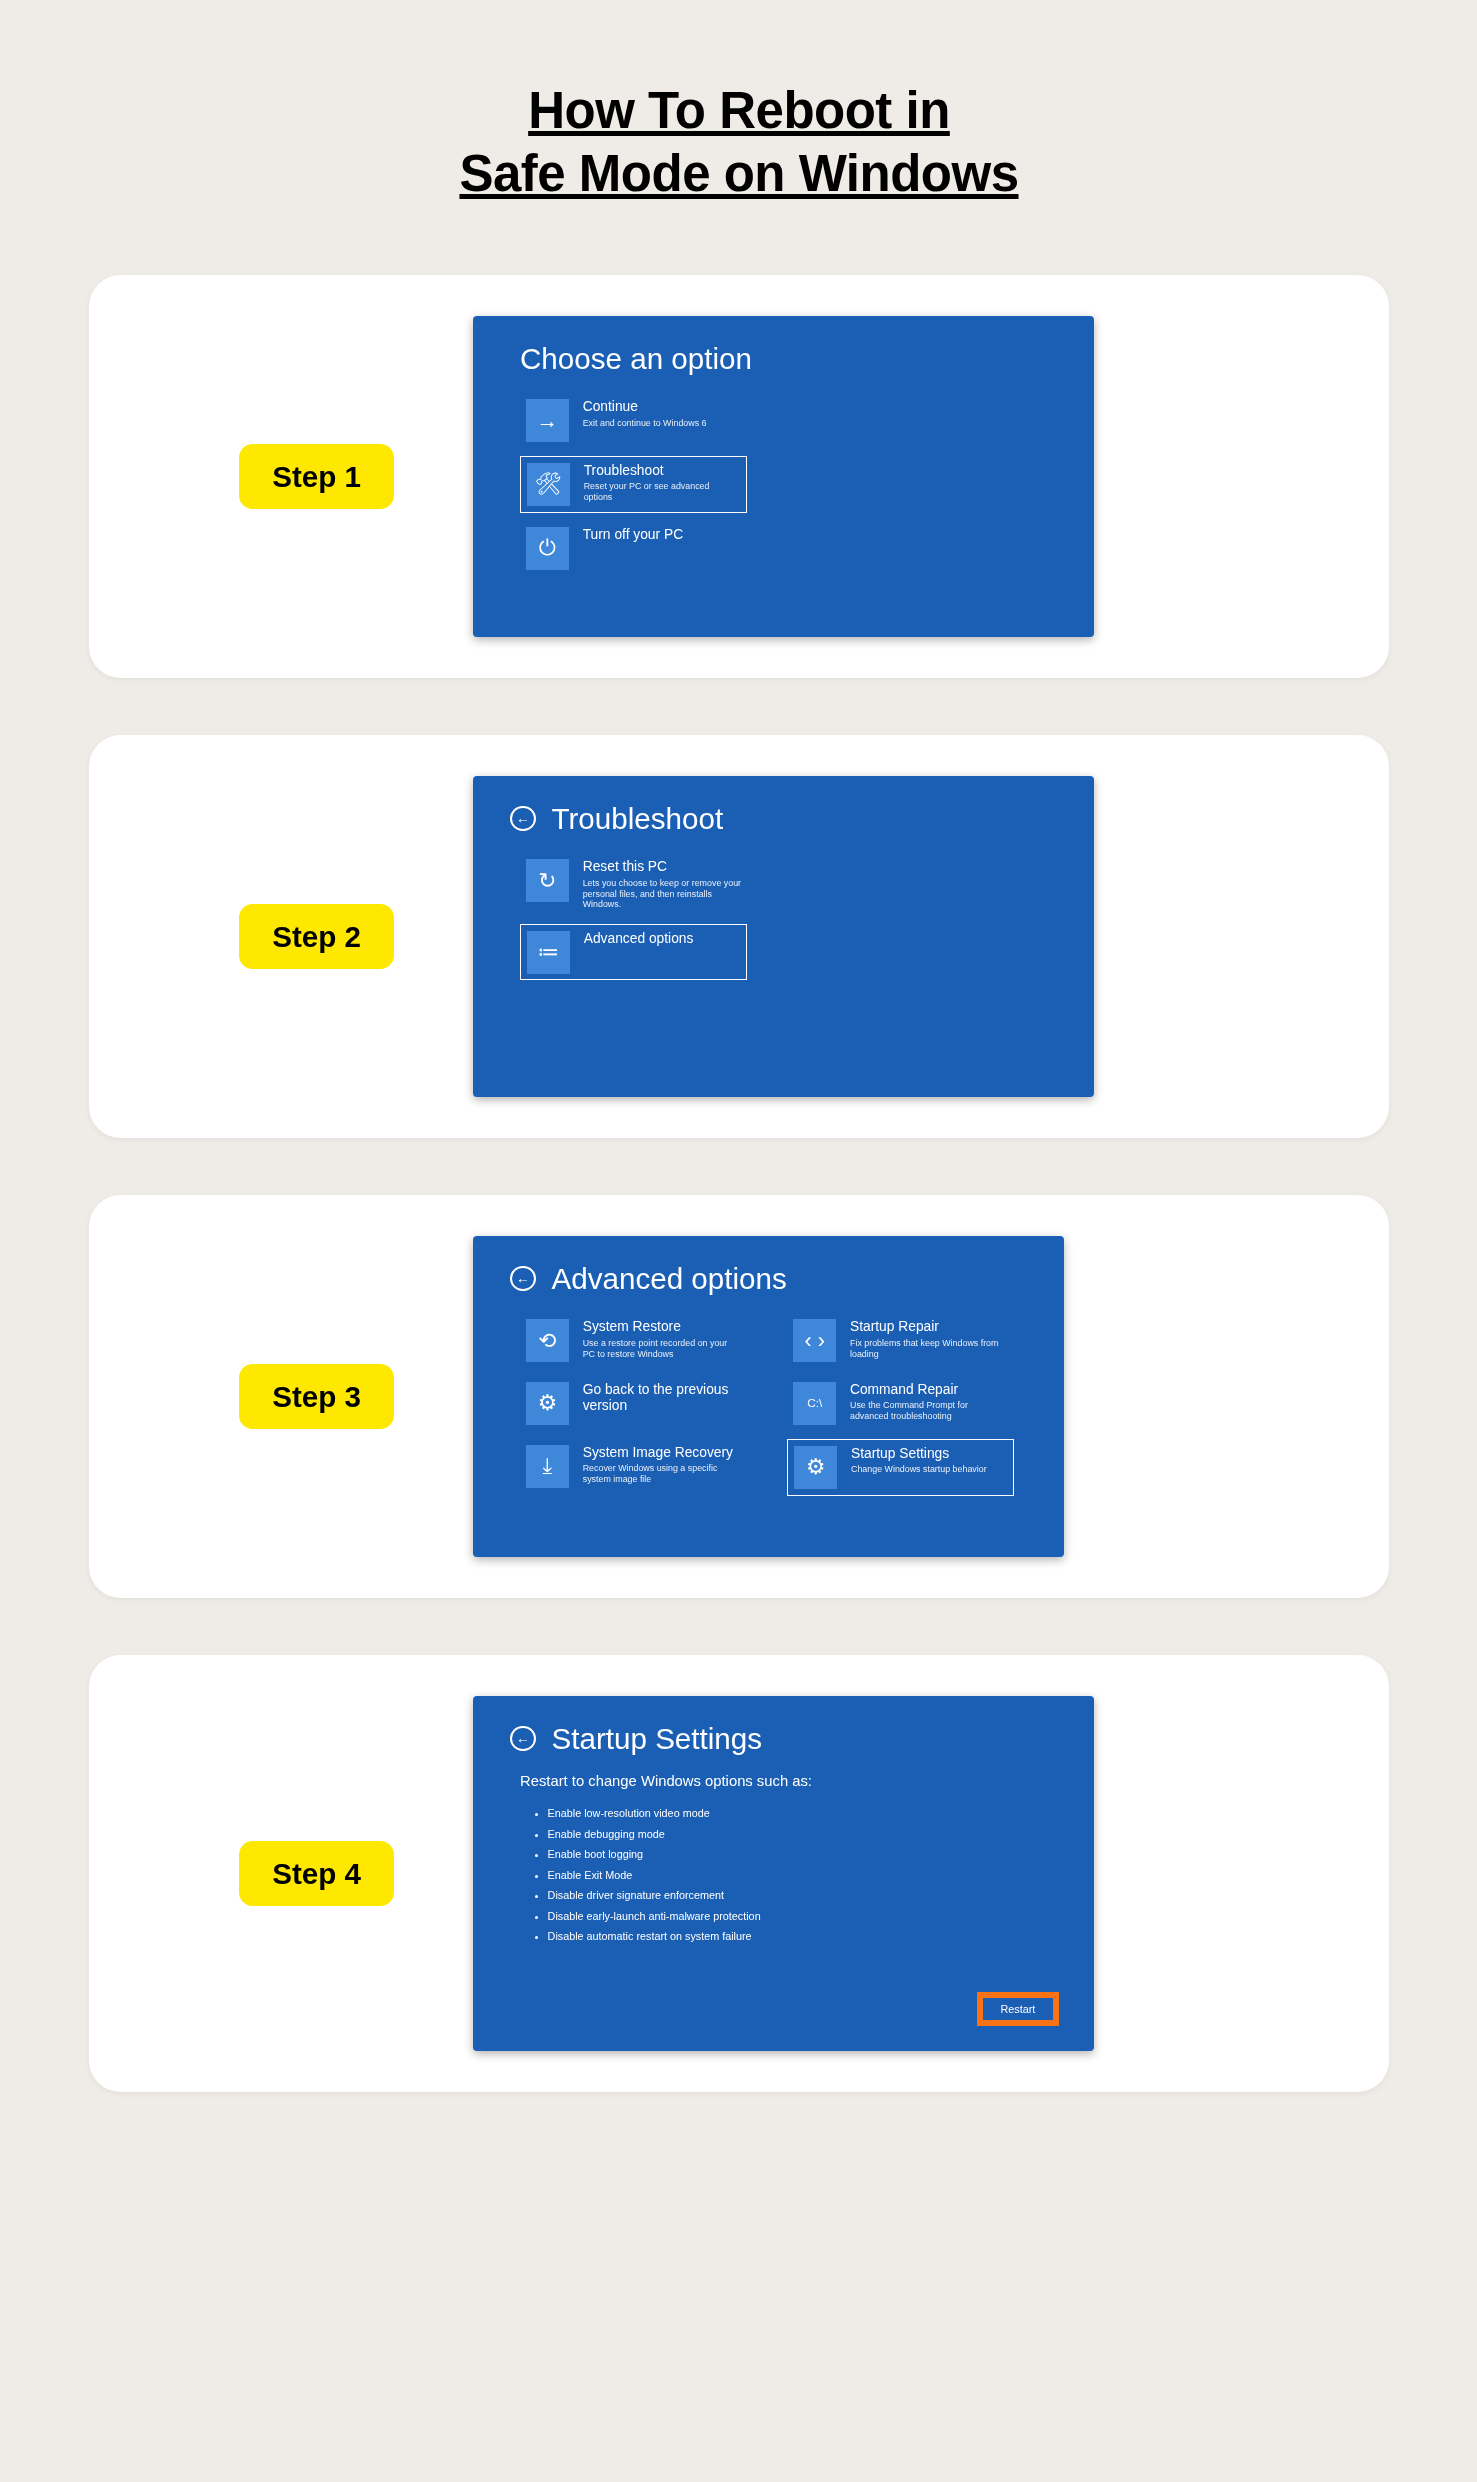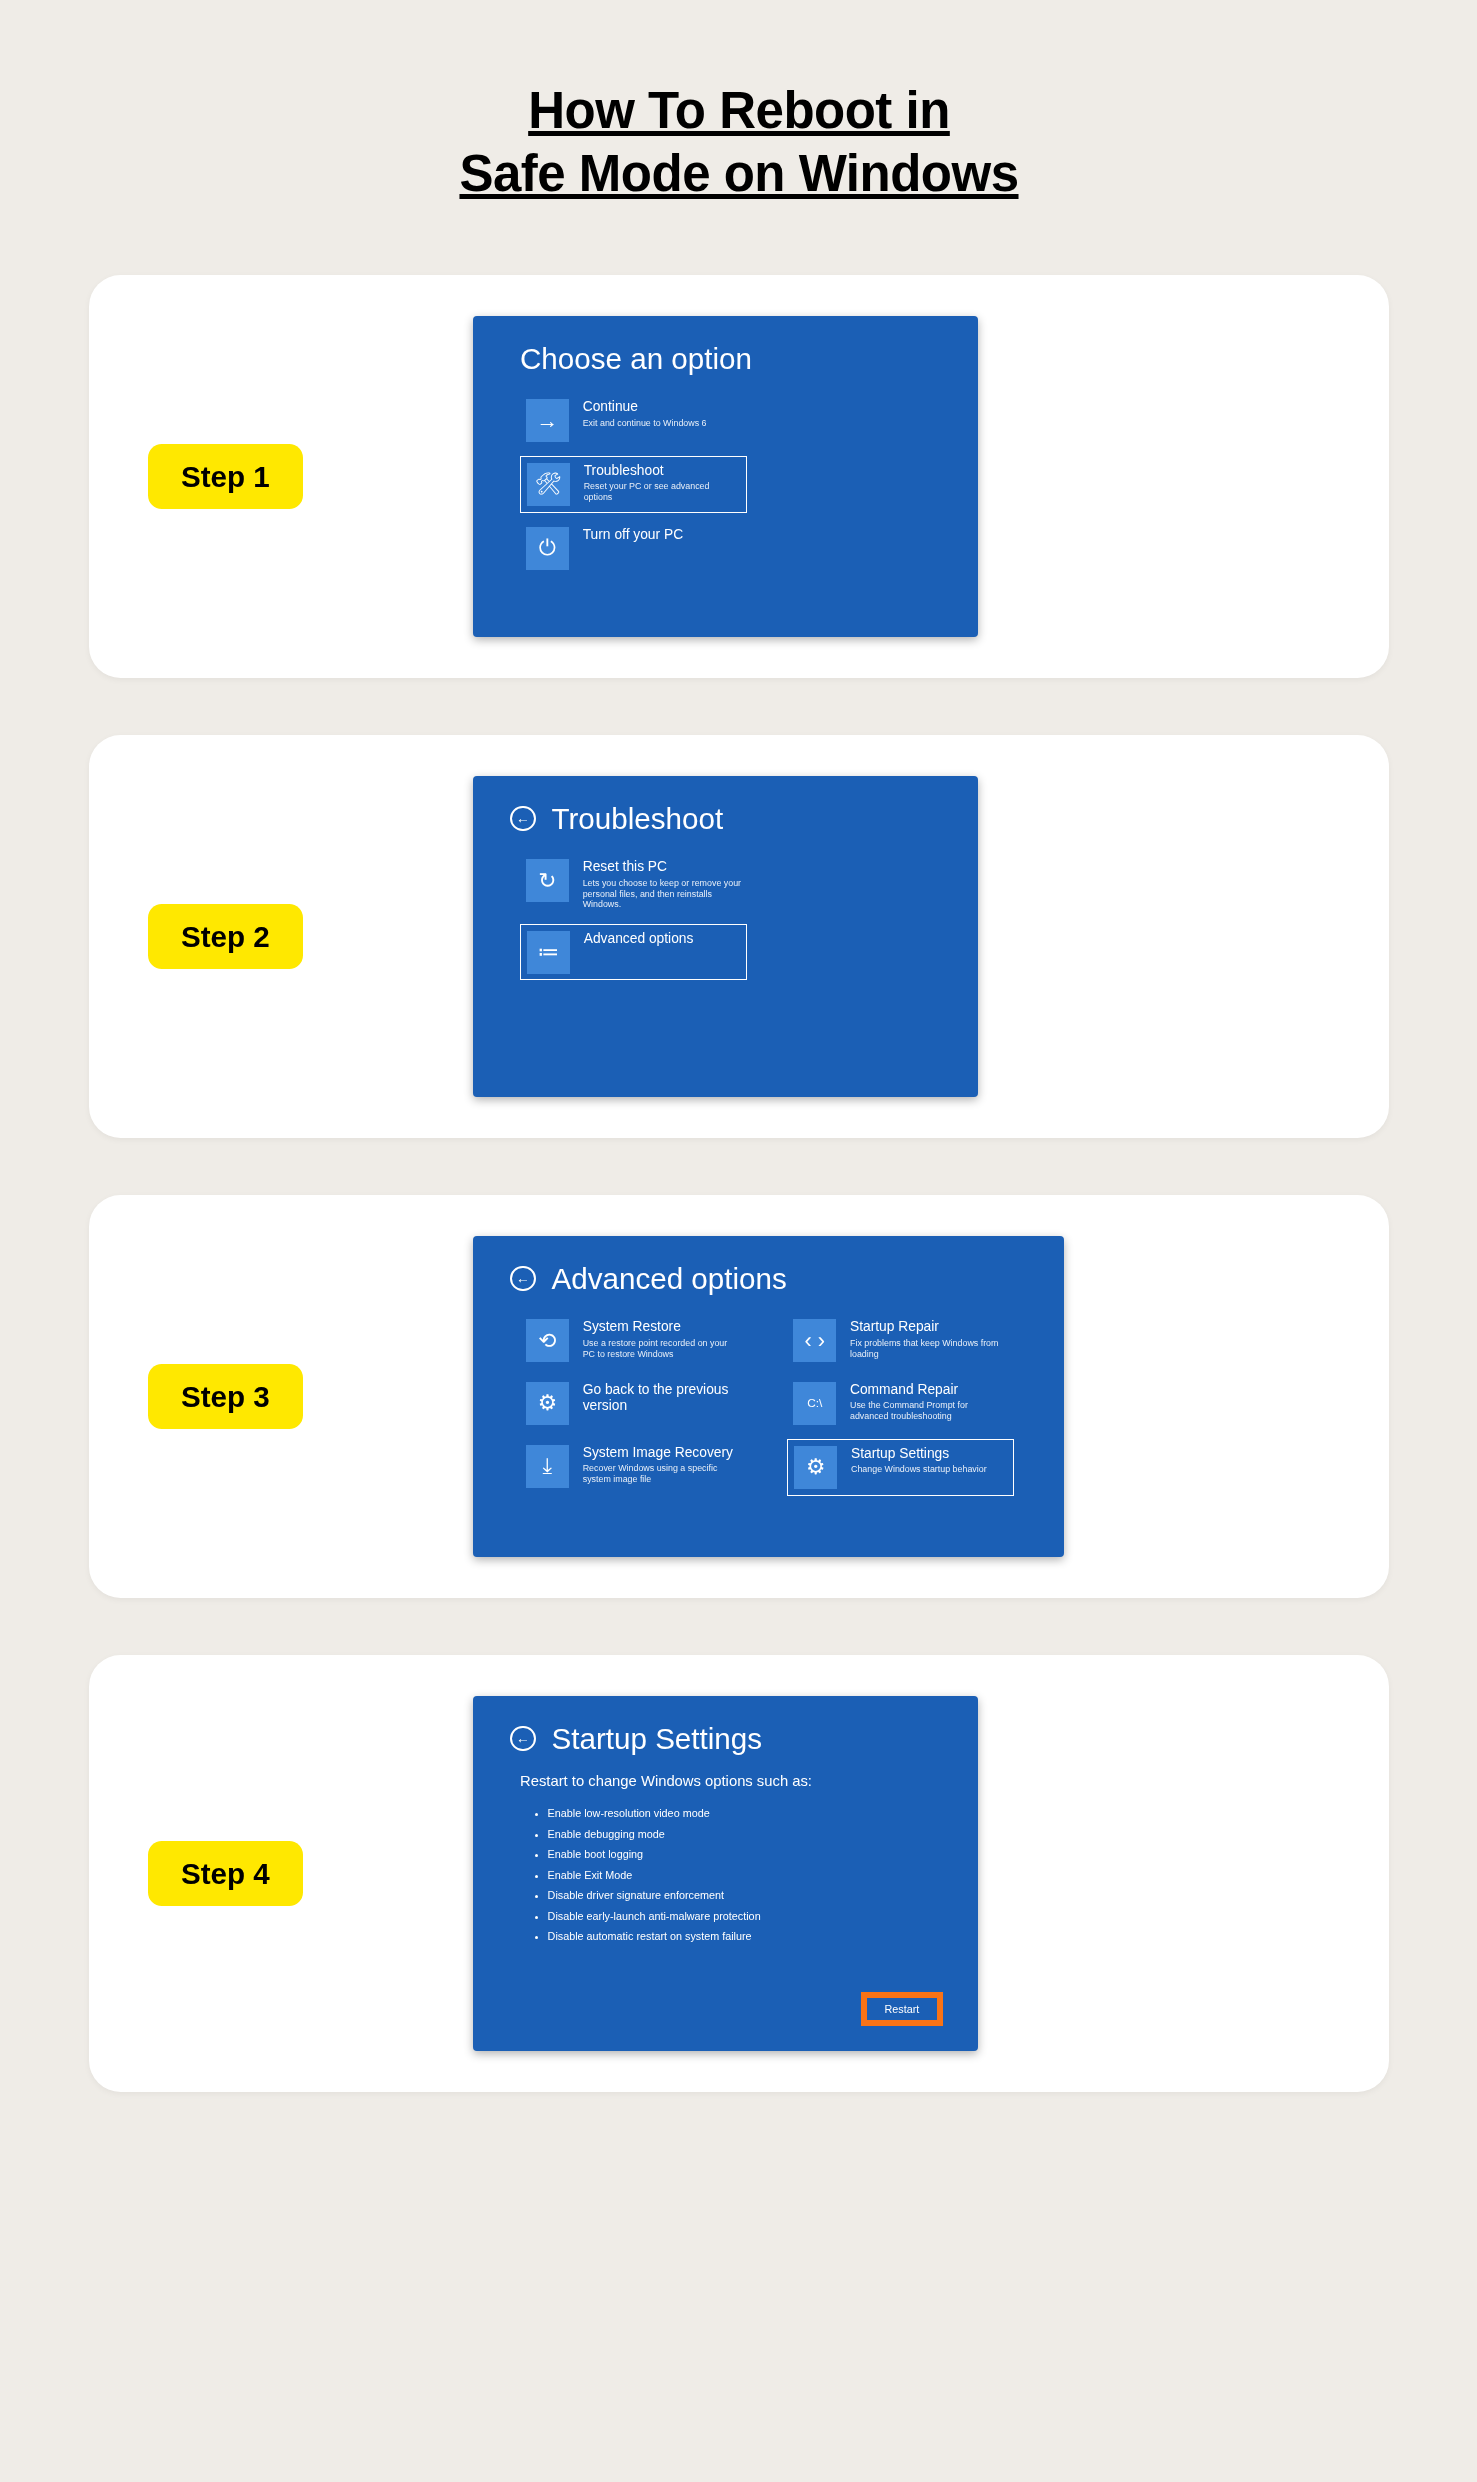--- a/index.html
+++ b/index.html
@@ -25,21 +25,21 @@
     padding: 41px 59px 41px 59px;
     margin-bottom: 57px;
     display: flex;
     align-items: center;
     gap: 79px;
     box-shadow: 0 2px 5.9px rgba(0,0,0,0.05);
   }
   .step-col {
     flex: 0 0 246px;
     display: flex;
-    justify-content: flex-start;
+    justify-content: flex-end;
   }
   .step-badge {
     background: #ffe800;
     color: #000;
     font-weight: 800;
     font-size: 29.6px;
     padding: 15.8px 33px;
     border-radius: 13.8px;
   }
   .shot-col {
@@ -47,21 +47,21 @@
     display: flex;
     justify-content: flex-start;
   }
   .win-screen {
     background: #1b5fb5;
     border-radius: 3.9px;
     color: #fff;
     font-family: "Segoe UI Light", "Segoe UI", sans-serif;
     box-shadow: 0 3px 9.9px rgba(0,0,0,0.3);
     position: relative;
-    width: 505px;
+    width: 621px;
     min-height: 321px;
     padding: 25.6px 35px 29.6px 47px;
   }
   .win-screen.tall { min-height: 355px; }
   .win-header {
     display: flex;
     align-items: center;
     gap: 15.8px;
     font-size: 29.6px;
     font-weight: 300;

